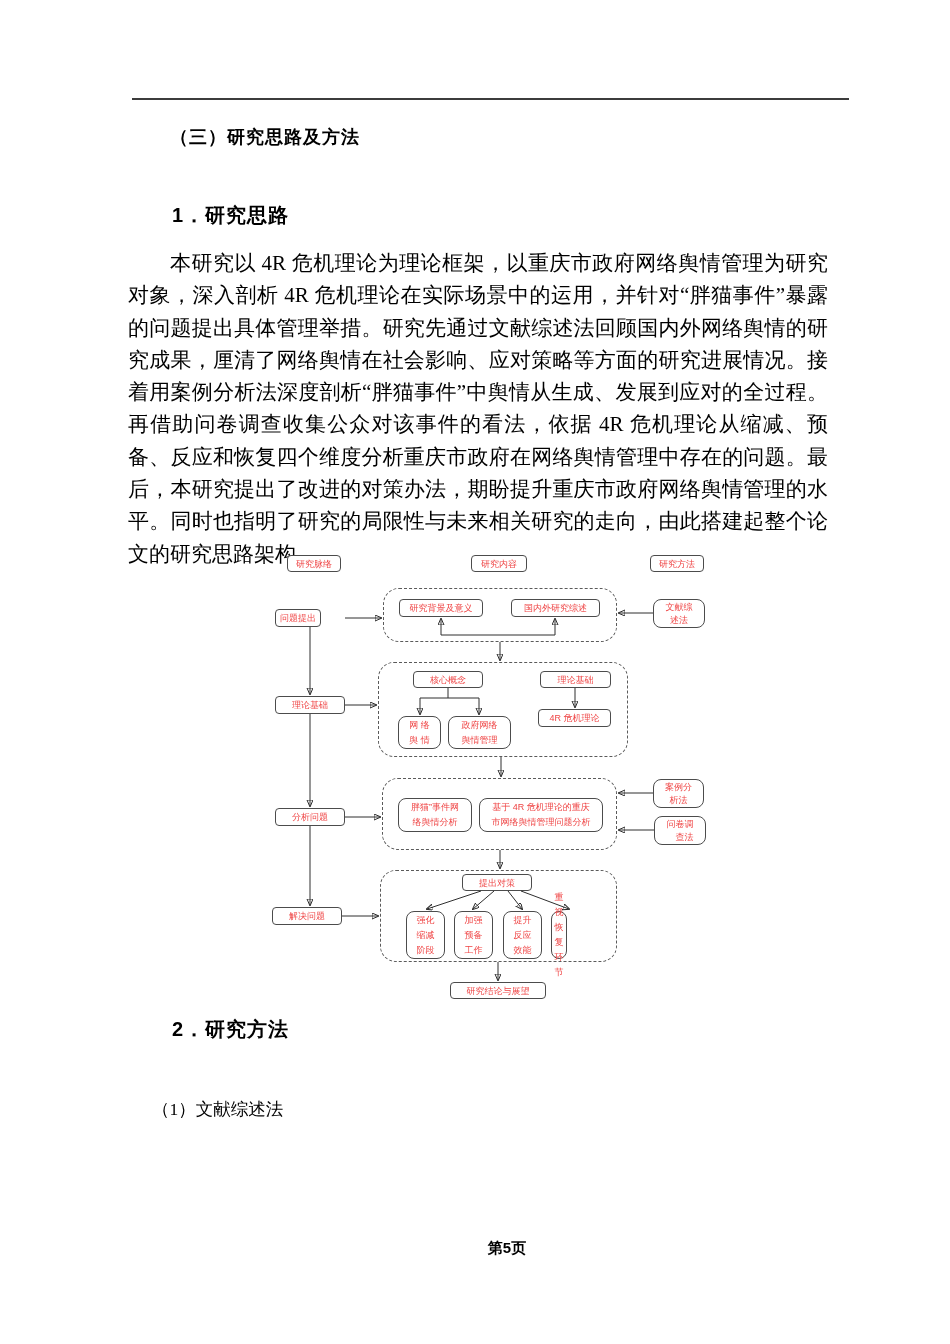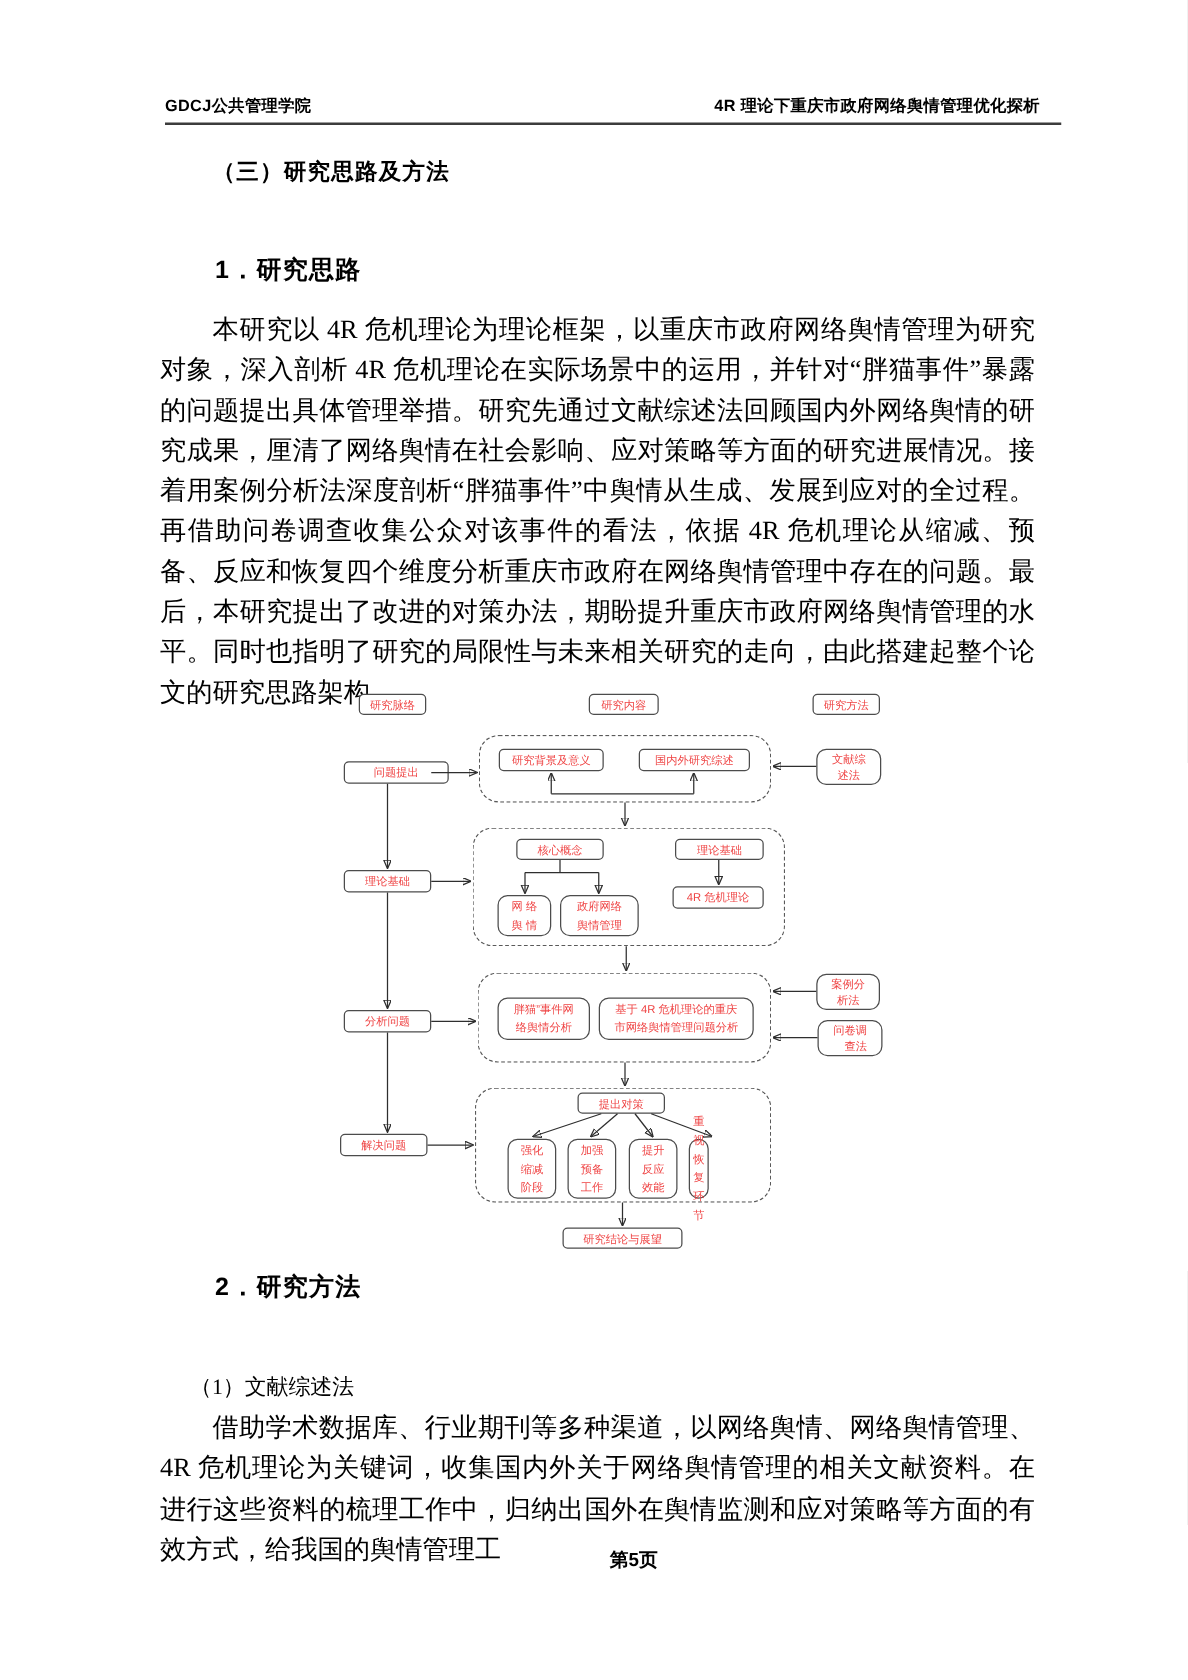--- a/index.html
+++ b/index.html
@@ -55,44 +55,40 @@
   .lh13 { line-height:13px; }
   .lh15 { line-height:15px; }
   svg.links { position:absolute; left:0; top:0; width:445px; height:458px; pointer-events:none; }
   svg.links path, svg.links line { stroke:#2e2e2e; stroke-width:1; fill:none; }
 </style>
 </head>
 <body>
 
 <div class="page">
 
-  <div class="abs hdr">
-    <span>GDCJ公共管理学院</span>
-    <span>4R 理论下重庆市政府网络舆情管理优化探析</span>
-  </div>
   <div class="abs hdr-rule"></div>
 
   <div class="abs doc-title">（三）研究思路及方法</div>
 
   <div class="abs h-sec" style="left:172px; top:202px;">1．研究思路</div>
 
   <div class="abs body-p" style="top:247px;">本研究以 4R 危机理论为理论框架，以重庆市政府网络舆情管理为研究对象，深入剖析 4R 危机理论在实际场景中的运用，并针对“胖猫事件”暴露的问题提出具体管理举措。研究先通过文献综述法回顾国内外网络舆情的研究成果，厘清了网络舆情在社会影响、应对策略等方面的研究进展情况。接着用案例分析法深度剖析“胖猫事件”中舆情从生成、发展到应对的全过程。再借助问卷调查收集公众对该事件的看法，依据 4R 危机理论从缩减、预备、反应和恢复四个维度分析重庆市政府在网络舆情管理中存在的问题。最后，本研究提出了改进的对策办法，期盼提升重庆市政府网络舆情管理的水平。同时也指明了研究的局限性与未来相关研究的走向，由此搭建起整个论文的研究思路架构。</div>
 
   <div class="abs diagram">
 
     <div class="dashed" style="left:113px; top:40px;  width:234px; height:54px;"></div>
     <div class="dashed" style="left:108px; top:114px; width:250px; height:95px;"></div>
     <div class="dashed" style="left:112px; top:230px; width:235px; height:72px;"></div>
     <div class="dashed" style="left:110px; top:322px; width:237px; height:92px;"></div>
 
     <div class="dbox" style="left:17px;  top:7px; width:54px; height:17px;">研究脉络</div>
     <div class="dbox" style="left:201px; top:7px; width:56px; height:17px;">研究内容</div>
     <div class="dbox" style="left:380px; top:7px; width:54px; height:17px;">研究方法</div>
 
-    <div class="dbox" style="left:5px; top:61px;  width:84px; height:18px;">问题提出</div>
+    <div class="dbox" style="left:5px; top:61px;  width:46px; height:18px;">问题提出</div>
     <div class="dbox" style="left:5px; top:148px; width:70px; height:18px;">理论基础</div>
     <div class="dbox" style="left:5px; top:260px; width:70px; height:18px;">分析问题</div>
     <div class="dbox" style="left:2px; top:359px; width:70px; height:18px;">解决问题</div>
 
     <div class="dbox r8 lh13" style="left:383px; top:51px;  width:52px; height:29px;">文献综
 述法</div>
     <div class="dbox r8 lh13" style="left:383px; top:231px; width:51px; height:29px;">案例分
 析法</div>
     <div class="dbox r8 lh13" style="left:384px; top:268px; width:52px; height:29px;text-align:right;">问卷调
 查法</div>
@@ -169,17 +165,16 @@
       <path d="M238,343 L252,361" marker-end="url(#ah)"></path>
       <path d="M251,343 L299,361" marker-end="url(#ah)"></path>
     </svg>
   </div>
 
 
   <div class="abs h-sec" style="left:172px; top:1016px;">2．研究方法</div>
 
   <div class="abs sub-h">（1）文献综述法</div>
 
-  <div class="abs body-p" style="top:1126px;">借助学术数据库、行业期刊等多种渠道，以网络舆情、网络舆情管理、4R 危机理论为关键词，收集国内外关于网络舆情管理的相关文献资料。在进行这些资料的梳理工作中，归纳出国外在舆情监测和应对策略等方面的有效方式，给我国的舆情管理工</div>
 
   <div class="abs footer-page">第5页</div>
 
 </div>
 
 </body></html>

